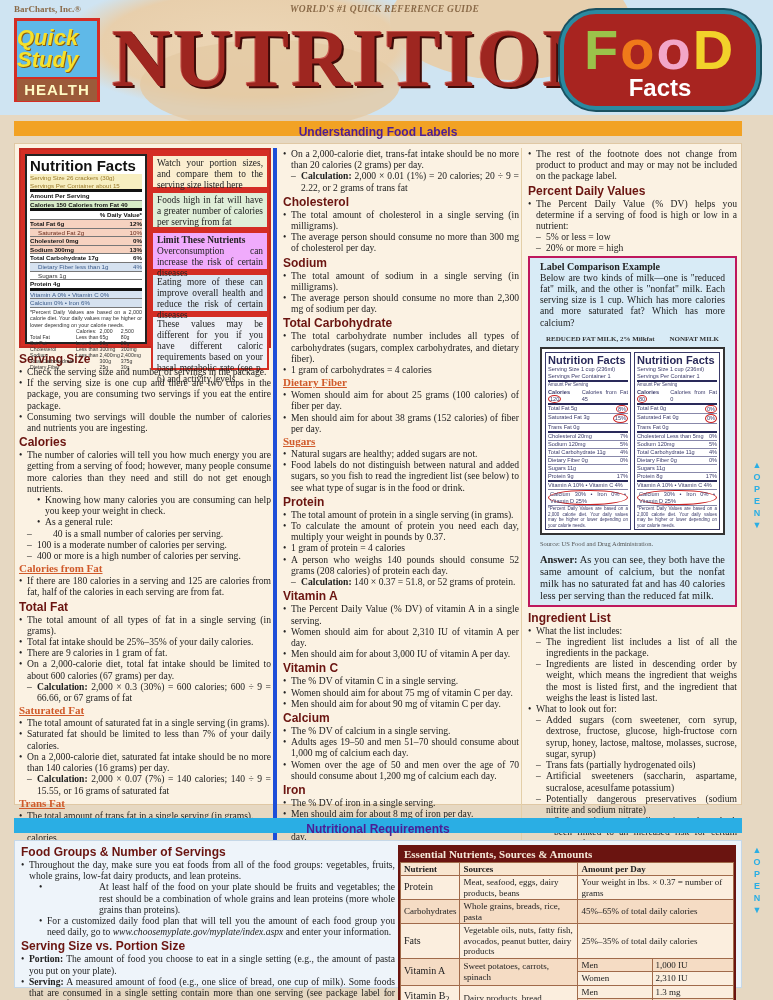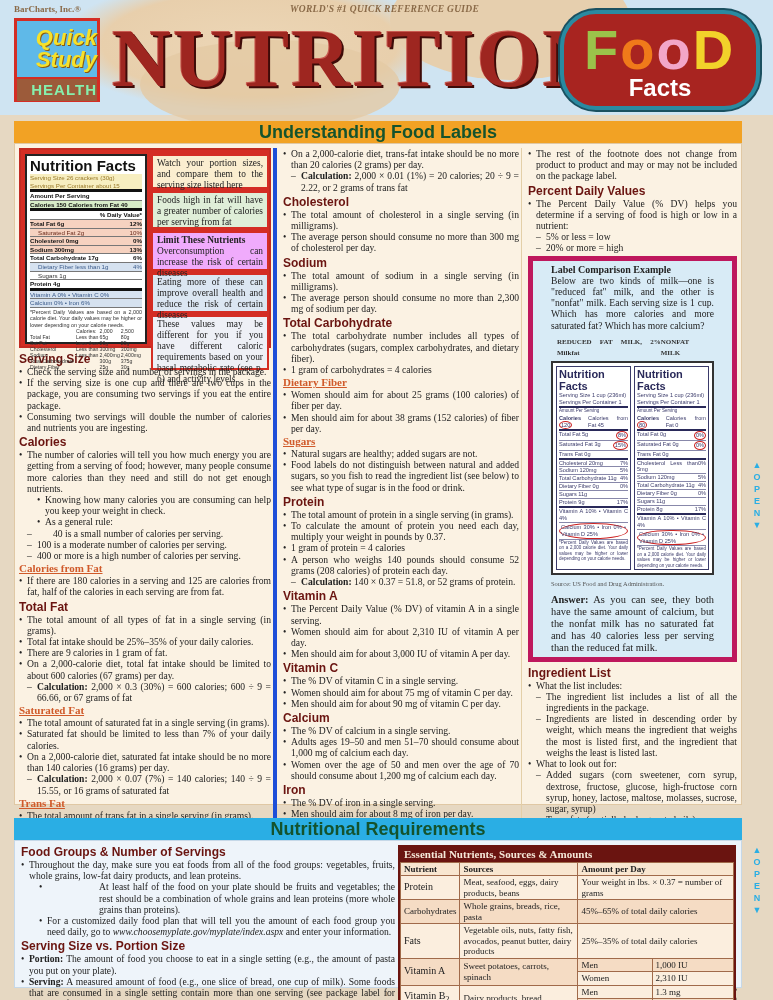--- a/index.html
+++ b/index.html
@@ -6,32 +6,32 @@
 html,body{width:773px;height:1000px;overflow:hidden}
 body{background:#e9dcc8;font-family:"Liberation Serif",serif;color:#222;position:relative}
 .bg{position:absolute;inset:0;background:linear-gradient(180deg,#cfe4f2 0,#cfe4f2 115px,#e6d8c2 115px,#e6d8c2 100%)}
 .header{position:absolute;left:0;top:0;width:773px;height:113px}
 .header .sketch{position:absolute;left:60px;top:0;width:380px;height:110px;background:radial-gradient(ellipse at 50% 40%,#ecd6b6 0,#e8cfac 55%,transparent 72%)}
 .header .sketch2{position:absolute;left:390px;top:-40px;width:240px;height:120px;border-radius:50%;background:#e6cfae}
 .header .sketch3{position:absolute;left:140px;top:40px;width:260px;height:90px;border-radius:50%;background:#e3c9a4;opacity:.8}
 .pub{position:absolute;left:14px;top:4px;font-size:9px;color:#8a6a48;font-weight:bold}
 .tagline{position:absolute;left:290px;top:4px;font-size:9.5px;color:#8a6a48;font-weight:bold;font-style:italic;letter-spacing:.3px}
 .qs{position:absolute;left:14px;top:18px;width:86px;height:84px;border:3px solid #d42d24;background:#d42d24}
-.qs .top{background:#5fb9e8;height:56px;display:flex;flex-direction:column;align-items:flex-end;justify-content:center;line-height:22px}
+.qs .top{background:#5fb9e8;height:56px;display:flex;flex-direction:column;align-items:flex-start;justify-content:center;line-height:22px}
 .qs .top span{font-family:"Liberation Sans",sans-serif;font-weight:bold;font-style:italic;font-size:22px;color:#f6e12b;text-shadow:1px 1px 0 #8a5a10}
-.qs .bot{background:#9c5b3a;height:22px;margin-top:2px;color:#86efac;font-family:"Liberation Sans",sans-serif;font-weight:bold;font-size:15px;text-align:right;line-height:22px;letter-spacing:1px}
+.qs .bot{background:#9c5b3a;height:22px;margin-top:2px;color:#fef9c3;font-family:"Liberation Sans",sans-serif;font-weight:bold;font-size:15px;text-align:center;line-height:22px;letter-spacing:1px}
 .title{position:absolute;left:112px;top:14px;font-family:"Liberation Serif",serif;font-weight:bold;font-size:82px;line-height:90px;color:#9e2620;letter-spacing:2px;text-shadow:2px 2px 0 #3e0b08,-1px -1px 0 #c85a50}
 .badge{position:absolute;left:560px;top:10px;width:200px;height:100px;border-radius:36px;background:#a82420;border:4px solid #2a8aa0;box-shadow:0 0 0 2px #1a5060}
 .badge .food{position:absolute;left:20px;top:6px;font-family:"Liberation Sans",sans-serif;font-weight:bold;font-size:56px;line-height:60px;display:flex;gap:2px}
 .badge .food .f{color:#9bc24a}
 .badge .food .o1{color:#f07a1a}
 .badge .food .o2{color:#f3a6c8}
 .badge .food .d{color:#f2d22a}
 .badge .facts{position:absolute;left:0;right:0;bottom:4px;text-align:center;font-family:"Liberation Sans",sans-serif;font-weight:bold;font-size:24px;color:#fff}
-.section-bar{position:absolute;height:23px;font-family:"Liberation Sans",sans-serif;font-weight:bold;color:#14532d;text-align:center;font-size:18px;line-height:22px}
+.section-bar{position:absolute;height:15px;font-family:"Liberation Sans",sans-serif;font-weight:bold;color:#4c1d95;text-align:center;font-size:12px;line-height:22px}
 .bar-orange{left:14px;top:121px;width:728px;background:#f2a224}
 .panel{position:absolute;background:#fbf2e3;border:1px solid #e0c8a4}
 .p1{left:14px;top:143px;width:728px;height:662px}
 .col{position:absolute;top:4px;font-size:9.6px;line-height:11.2px;text-align:justify}
 .c1{left:4px;width:252px;top:4px}
 .c2{left:258px;width:246px;border-left:4px solid #1d4ed8;padding-left:6px}
 .c3{left:506px;width:216px;border-left:1px solid #e3cfa8;padding-left:6px}
 h3{font-family:"Liberation Sans",sans-serif;font-weight:bold;font-size:12px;color:#6a1410;line-height:14px;margin-top:2px}
 h4{font-family:"Liberation Serif",serif;font-weight:bold;font-size:11px;color:#d05a2a;text-decoration:underline;line-height:13px;margin-top:1px}
 ul{list-style:none}
@@ -53,21 +53,21 @@
 .nf .row{display:flex;justify-content:space-between;border-bottom:.5px solid #777}
 .nf .thick{border-bottom:3px solid #111}
 .nf .bold{font-weight:bold;color:#111}
 .callouts{position:absolute;left:130px;top:4px;width:118px}
 .callout{font-size:9.4px;line-height:11px;padding:2px 4px;border:2px solid #d42d24;margin-bottom:2px}
 .callout.y{background:#fbeed0;height:35px}
 .callout.g{background:#dfeed8;height:38px}
 .callout.r{background:#f0abfc;height:40px}
 .callout.b{background:#dbe6f2;height:40px}
 .callout.w{background:#eef0f6;height:55px}
-.compare{background:#d8ebf6;border:5px solid #be185d;padding:3px 18px;margin:2px 0 4px;font-size:9.6px;line-height:11.2px}
+.compare{background:#d8ebf6;border:2px solid #be185d;padding:3px 10px;margin:2px 0 4px;font-size:9.6px;line-height:11.2px}
 .compare .lt{font-weight:bold;font-size:10px}
 .milkhead{display:flex;justify-content:space-between;font-size:7px;font-weight:bold;margin:6px 6px 2px;color:#333}
 .milk{display:flex;gap:3px;border:2px solid #333;background:#fff;padding:3px}
 .mlabel{flex:1;border:1.5px solid #3a3a6a;padding:1px 2px;font-family:"Liberation Sans",sans-serif;font-size:5.6px;line-height:6.9px;color:#3a3a6a}
 .mlabel .big{font-weight:bold;font-size:11px;line-height:12px;color:#2a2a5a}
 .mlabel .row{display:flex;justify-content:space-between;border-bottom:.5px solid #88a}
 .mlabel .thick{border-bottom:2.5px solid #2a2a5a}
 .circ{border:1px solid #c22;border-radius:50%;padding:0 1px}
 .src{font-size:6.5px;color:#555;margin:3px 0 4px}
 .bar-blue{left:14px;top:818px;width:728px;background:#2aaee4}

